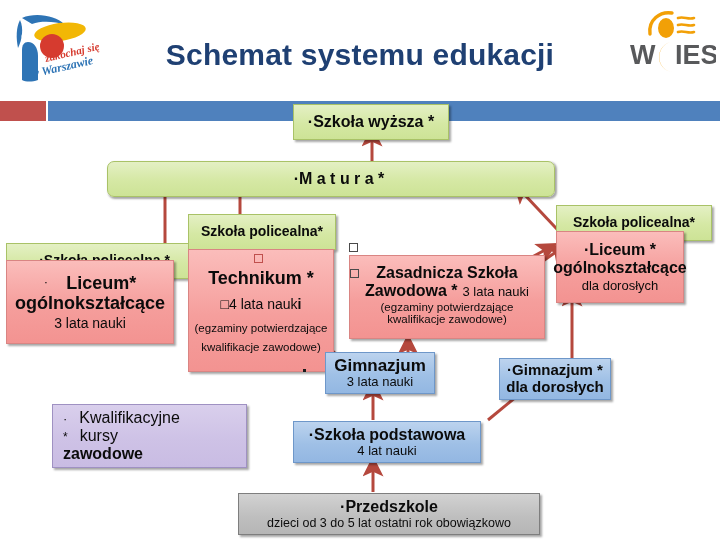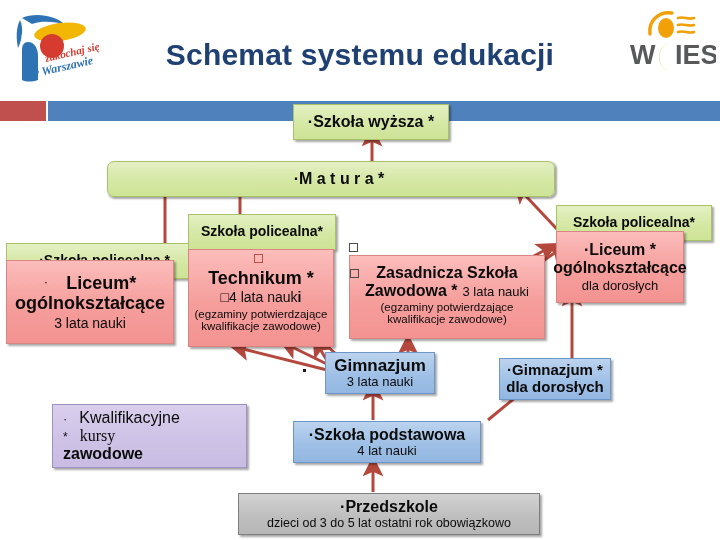--- a/index.html
+++ b/index.html
@@ -177,21 +177,21 @@
 
   <div class="node pink" style="left:6px;top:260px;width:168px;height:84px;">
     <div style="display:flex;align-items:center;justify-content:center;width:100%;">
       <span class="t-sub" style="font-size:13px;margin-right:18px;">·</span>
       <span class="t-main" style="font-size:18px;">Liceum*</span>
     </div>
     <div class="t-main" style="font-size:18px;">ogólnokształcące</div>
     <div class="t-sub" style="font-size:14px;margin-top:3px;">3 lata nauki</div>
   </div>
 
-  <div class="node pink" style="left:188px;top:249px;width:146px;height:98px;justify-content:space-between;padding-top:12px;">
+  <div class="node pink" style="left:188px;top:249px;width:146px;height:123px;justify-content:space-between;padding-top:12px;">
     <div class="t-main" style="font-size:18px;margin-top:6px;">Technikum *</div>
     <div class="t-sub" style="font-size:14px;margin-top:2px;">
       <span>□4 lata nauk</span><span style="font-weight:bold;">i</span>
     </div>
     <div class="t-note" style="font-size:11.5px;margin-top:2px;">(egzaminy potwierdzające</div>
     <div class="t-note" style="font-size:11.5px;">kwalifikacje zawodowe)</div>
   </div>
 
   <div class="sqbullet" style="left:254px;top:254px;"></div>
 
@@ -231,21 +231,21 @@
     <div class="t-sub" style="font-size:13px;">4 lat nauki</div>
   </div>
 
   <div class="node purple" style="left:52px;top:404px;width:195px;height:64px;align-items:flex-start;padding-left:10px;">
     <div style="display:flex;align-items:baseline;gap:12px;">
       <span class="t-sub" style="font-size:13px;">·</span>
       <span class="t-sub" style="font-size:16px;">Kwalifikacyjne</span>
     </div>
     <div style="display:flex;align-items:baseline;gap:12px;">
       <span class="t-sub" style="font-size:12px;">*</span>
-      <span class="t-sub" style="font-size:16px;font-family:Liberation Serif, serif;">kursy</span>
+      <span class="t-sub" style="font-size:16px;">kursy</span>
     </div>
     <div class="t-main" style="font-size:16px;">zawodowe</div>
   </div>
 
   <div class="node grey" style="left:238px;top:493px;width:302px;height:42px;">
     <div class="t-main" style="font-size:16px;">·Przedszkole</div>
     <div class="t-sub" style="font-size:12.5px;">dzieci od 3 do 5 lat ostatni rok obowiązkowo</div>
   </div>
 
 </div>

